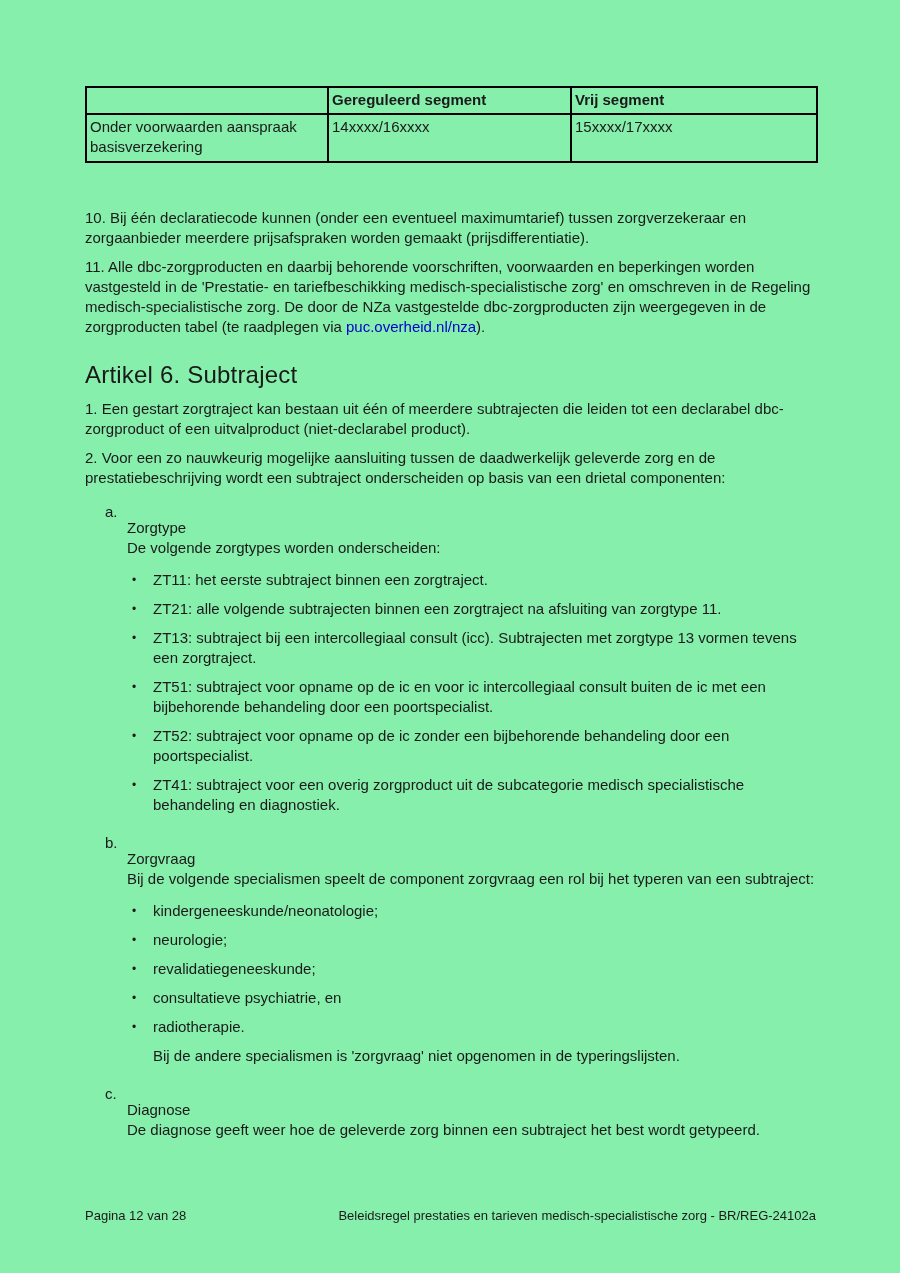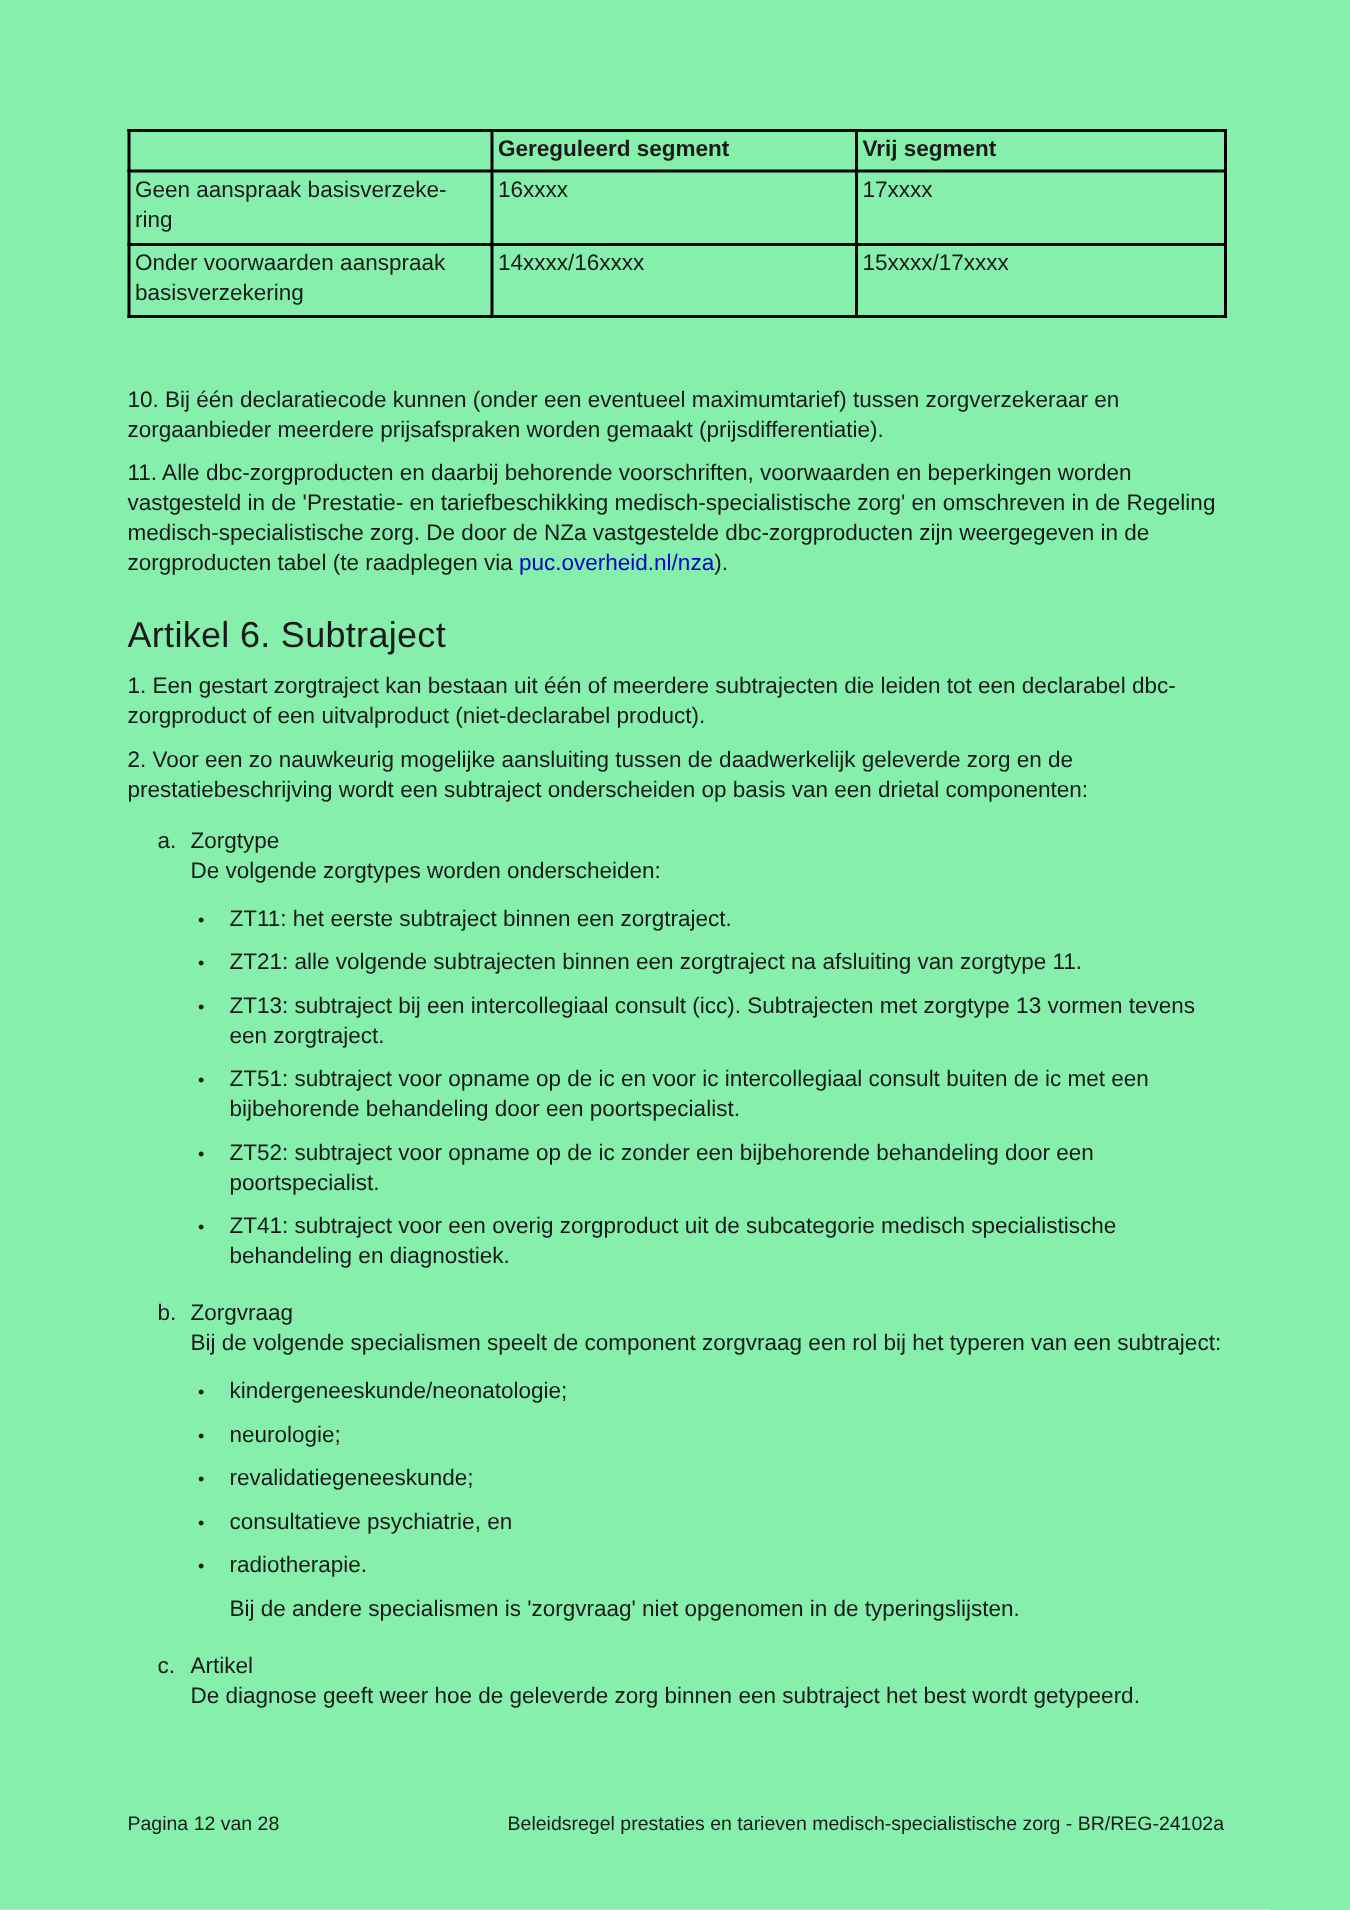--- a/index.html
+++ b/index.html
@@ -59,21 +59,21 @@
     color: #1a1a1a;
     letter-spacing: 0.2px;
   }
   .num-item-1 { margin-top: 8px; }
   .num-item-2 { margin-top: 9px; }
   
   .section { margin-top: 14px; }
   .section-b, .section-c { margin-top: 18px; }
   .sec-head { display: flex; font-size: 15px; line-height: 20px; }
   .sec-label { width: 22px; margin-left: 20px; flex: 0 0 auto; }
-  .sec-title { flex: 1; }
+  .sec-title { flex: 1; margin-top: 16px; }
   .sec-body { margin-left: 42px; font-size: 15px; line-height: 20px; }
   .bullet-item { display: flex; margin-top: 9px; }
   .bullet-item.first { margin-top: 12px; }
   .bullet-dot {
     flex: 0 0 26px;
     padding-left: 5px;
     font-size: 12px;
     line-height: 20px;
   }
   .bullet-text { flex: 1; }
@@ -101,26 +101,20 @@
         <col class="col-label">
           <col class="col-gereguleerd">
           <col class="col-vrij">
       </colgroup>
       <tbody>
           <tr>
         <th></th>
         <th>Gereguleerd segment</th>
         <th>Vrij segment</th>
       </tr>
-      <tr class="row-1">
-        <td class="wrap-cell">Geen aanspraak basisverzeke-
-ring</td>
-        <td>16xxxx</td>
-        <td>17xxxx</td>
-      </tr>
       <tr class="row-2">
         <td class="wrap-cell">Onder voorwaarden aanspraak
 basisverzekering</td>
         <td>14xxxx/16xxxx</td>
         <td>15xxxx/17xxxx</td>
       </tr>
     </tbody>
       </table>
 
     <p class="para para-10">10. Bij één declaratiecode kunnen (onder een eventueel maximumtarief) tussen zorgverzekeraar en zorgaanbieder meerdere prijsafspraken worden gemaakt (prijsdifferentiatie).</p>
@@ -192,21 +186,21 @@
           <span class="bullet-dot">•</span>
           <span class="bullet-text">radiotherapie.</span>
         </div>
         <div class="sec-outro">Bij de andere specialismen is 'zorgvraag' niet opgenomen in de typeringslijsten.</div>
       </div>
     </div>
 
     <div class="section section-c">
       <div class="sec-head">
         <span class="sec-label">c.</span>
-        <span class="sec-title">Artikel</span>
+        <span class="sec-title">Diagnose</span>
       </div>
       <div class="sec-body">
         <div class="sec-intro">De diagnose geeft weer hoe de geleverde zorg binnen een subtraject het best wordt getypeerd.</div>
       </div>
     </div>
 
   </div>
 
   <div class="footer">
     <span>Pagina 12 van 28</span>

